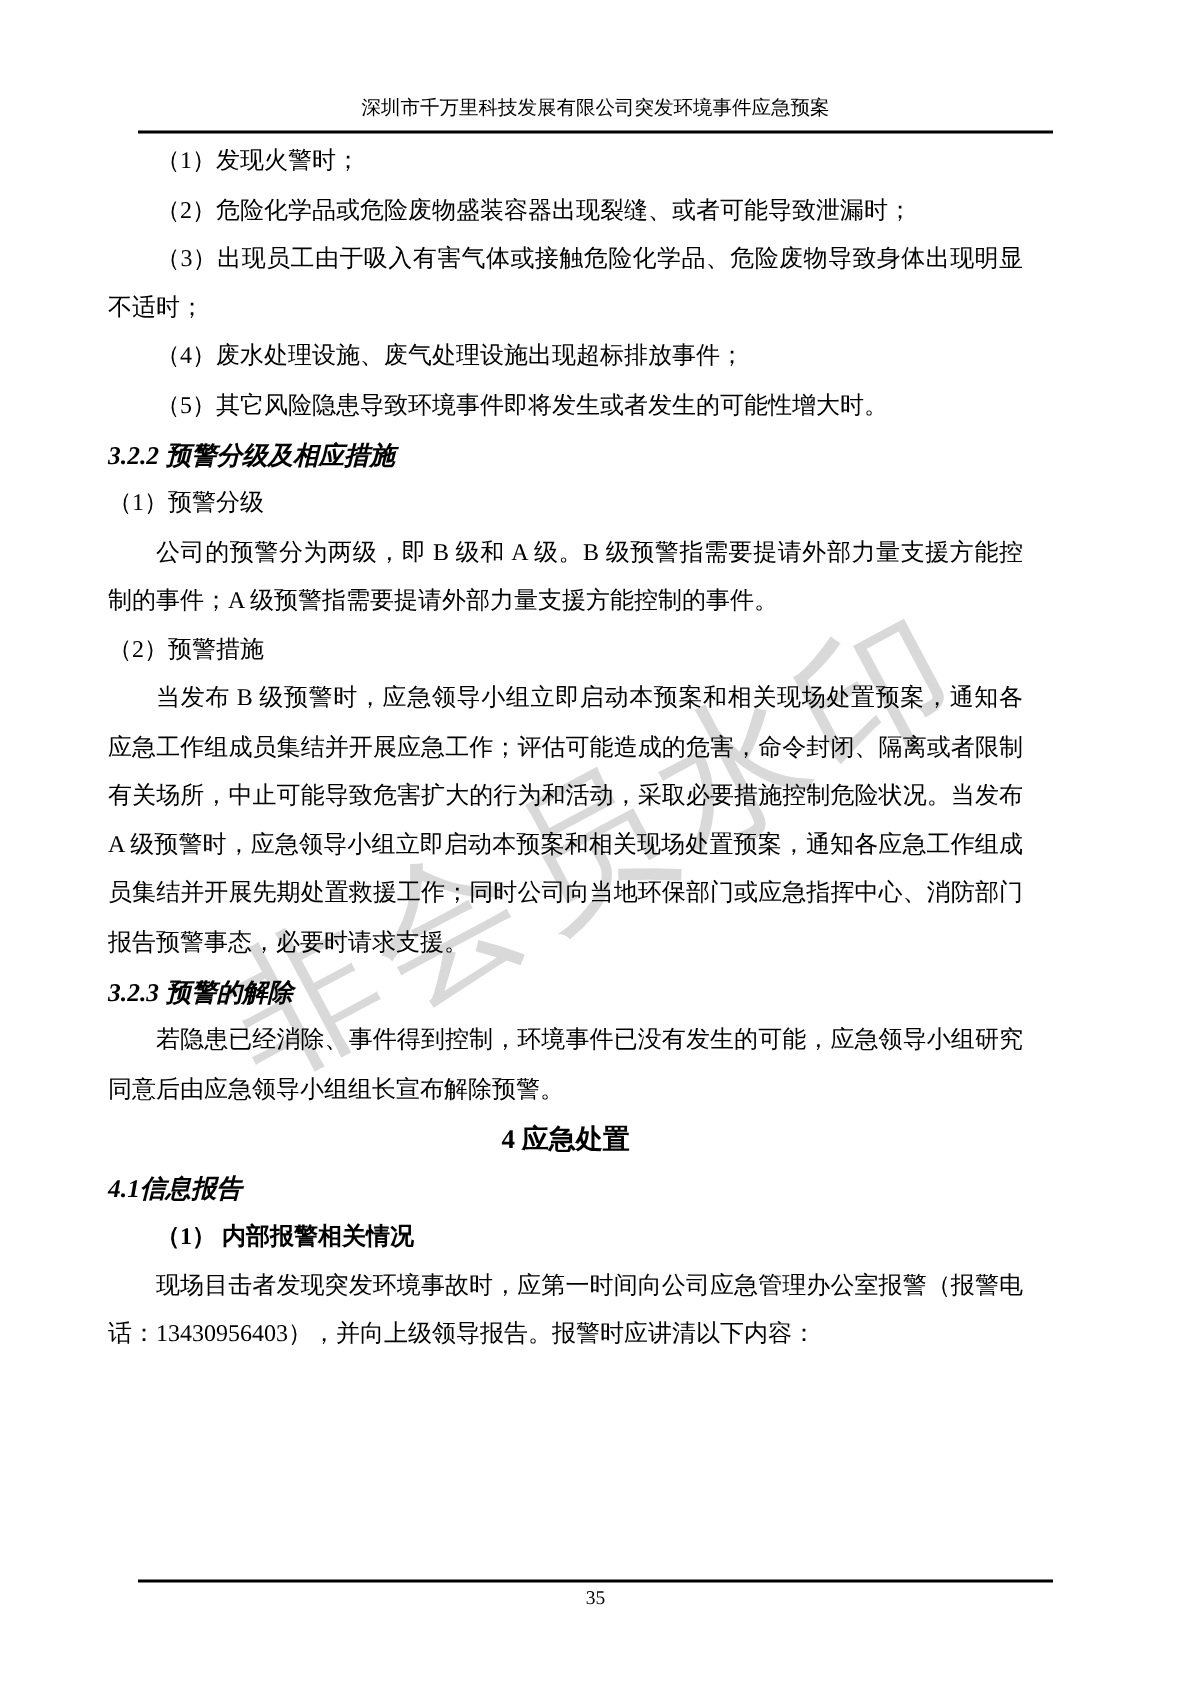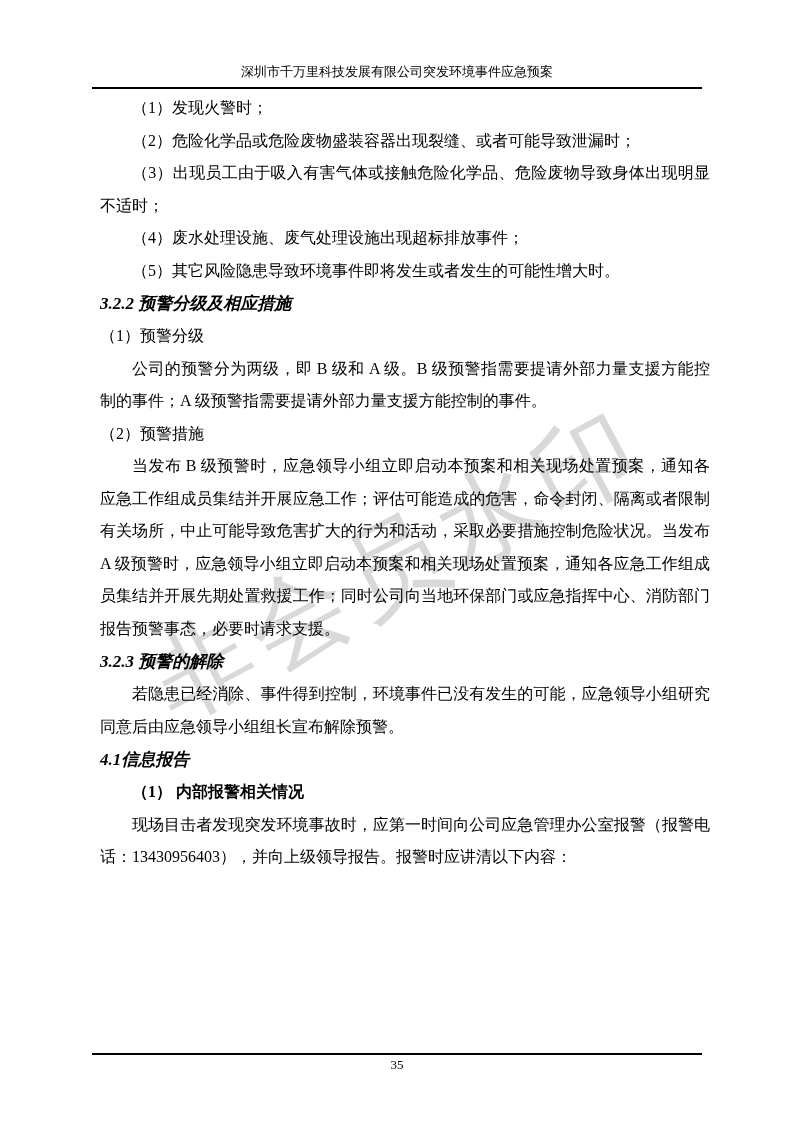--- a/index.html
+++ b/index.html
@@ -54,21 +54,21 @@
     top: 1053px;
     border-top: 2px solid #000000;
     text-align: center;
     font-size: 13px;
     line-height: 20px;
     z-index: 2;
   }
   
   .doc {
     position: absolute;
-    left: 100px;
+    left: 72px;
     top: 92px;
     width: 610px;
     z-index: 1;
   }
   .doc p, .doc h2, .doc h3, .doc h4 {
     margin: 0;
     padding: 0;
   }
   .body-text {
     font-size: 16px;
@@ -137,20 +137,21 @@
     <p class="body-text indent2 p-after-sub">公司的预警分为两级，即 B 级和 A 级。B 级预警指需要提请外部力量支援方能控制的事件；A 级预警指需要提请外部力量支援方能控制的事件。</p>
 
     <p class="sub-label sub-label-2">（2）预警措施</p>
 
     <p class="body-text indent2 p-measures">当发布 B 级预警时，应急领导小组立即启动本预案和相关现场处置预案，通知各应急工作组成员集结并开展应急工作；评估可能造成的危害，命令封闭、隔离或者限制有关场所，中止可能导致危害扩大的行为和活动，采取必要措施控制危险状况。当发布 A 级预警时，应急领导小组立即启动本预案和相关现场处置预案，通知各应急工作组成员集结并开展先期处置救援工作；同时公司向当地环保部门或应急指挥中心、消防部门报告预警事态，必要时请求支援。</p>
 
     <h3 class="h-section h-323">3.2.3 预警的解除</h3>
 
     <p class="body-text indent2 p-release">若隐患已经消除、事件得到控制，环境事件已没有发生的可能，应急领导小组研究同意后由应急领导小组组长宣布解除预警。</p>
 
+    <h2 class="h-chapter">4 应急处置</h2>
 
     <h3 class="h-section h-41">4.1信息报告</h3>
 
 
     <p class="sub-bold">（1） 内部报警相关情况</p>
 
     <p class="body-text indent2 p-last">现场目击者发现突发环境事故时，应第一时间向公司应急管理办公室报警（报警电话：13430956403），并向上级领导报告。报警时应讲清以下内容：</p>
 
   </div>
 

